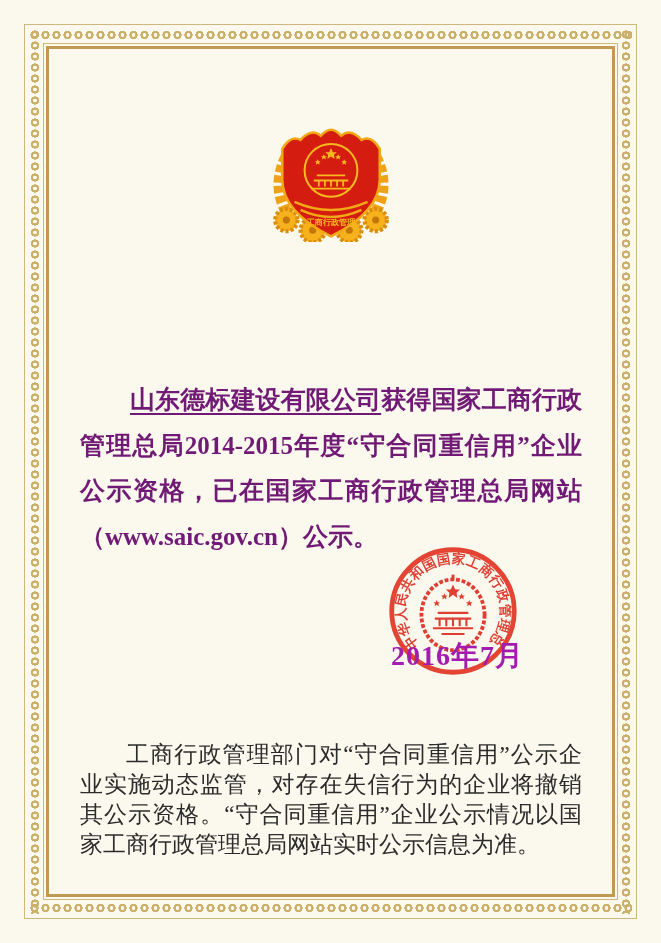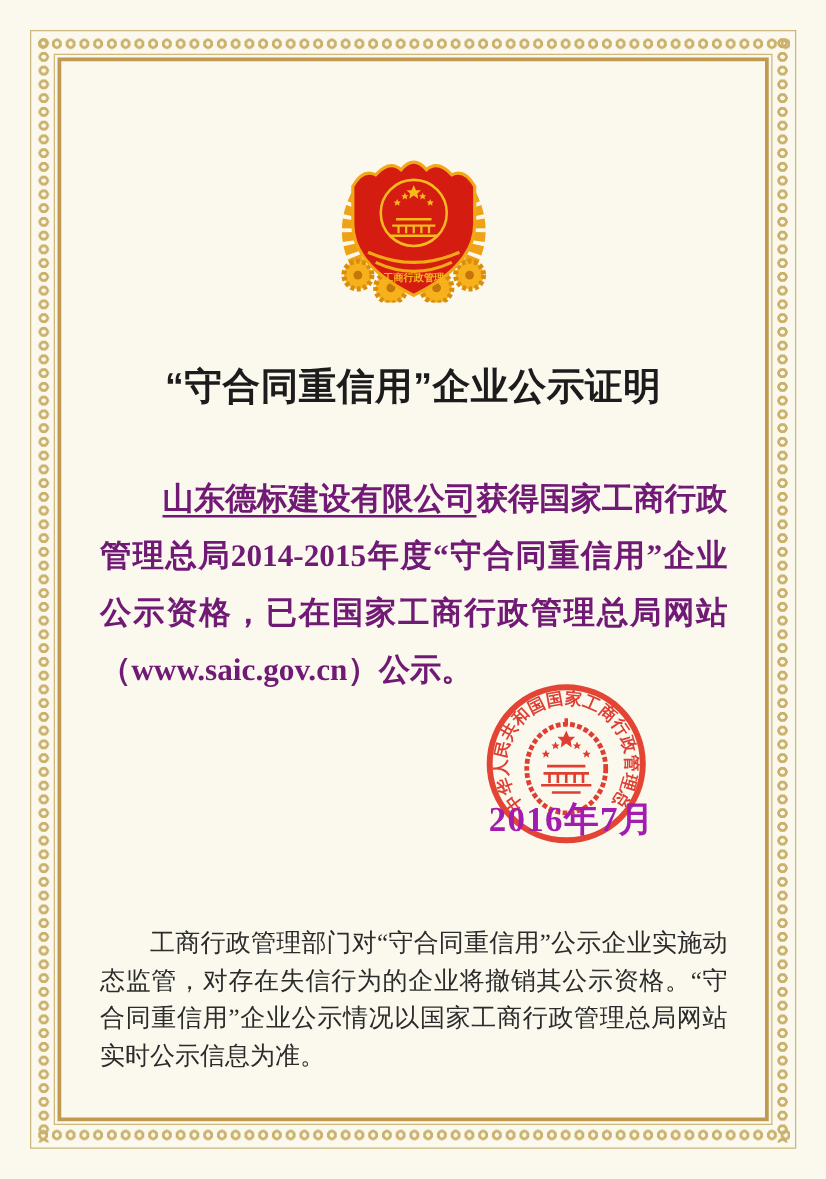--- a/index.html
+++ b/index.html
@@ -59,21 +59,21 @@
   .date {
     position: absolute; left: 391px; top: 637px; z-index: 3;
     font-size: 28px; font-weight: 700; color: #a21caf;
     letter-spacing: 1px;
   }
 
   
   .footer-text {
     position: absolute; top: 740px; left: 80px; width: 502px;
     margin: 0;
-    font-size: 20px; line-height: 30px; font-weight: 400;
+    font-size: 23px; line-height: 30px; font-weight: 400;
     color: #2b2b2b;
     text-align: justify; text-indent: 2em;
   }
 </style>
 </head>
 <body>
 
 <svg width="0" height="0" style="position:absolute" aria-hidden="true">
   <defs>
     <polygon id="st" points="0,-6 1.8,-1.9 5.7,-1.9 2.9,0.75 3.5,4.9 0,2.35 -3.5,4.9 -2.9,0.75 -5.7,-1.9 -1.8,-1.9"></polygon>
@@ -123,21 +123,20 @@
         </g>
         <path d="M50,52 h28 M47,57 h34 M52,57 v6 M58,57 v6 M64,57 v6 M70,57 v6 M76,57 v6 M45,65 h38" stroke-width="1.8"></path>
       </g>
 
       <path d="M28,78 Q64,94 100,78 M34,86 Q64,100 94,86" stroke="#f3a816" stroke-width="2.5" fill="none"></path>
 
       <text x="64" y="101" text-anchor="middle" font-size="8" font-weight="bold" fill="#f8b91f">工商行政管理</text>
     </svg>
   </div>
 
-  <h1 class="title">“守合同重信用”企业公示证明</h1>
 
   <p class="body-text"><span class="company">山东德标建设有限公司</span><span>获得国家工商行政管理总局2014-2015年度“守合同重信用”企业公示资格，已在国家工商行政管理总局网站（www.saic.gov.cn）公示。</span></p>
 
   <div class="seal">
     <svg viewBox="0 0 140 140" width="134" height="134">
       <circle cx="70" cy="70" r="64" fill="none" stroke="#e23b2b" stroke-width="5"></circle>
       <text font-size="14" font-weight="bold" fill="#dd3629" letter-spacing="0.5">
         <textPath href="#sealArc" startOffset="0">中华人民共和国国家工商行政管理总局</textPath>
       </text>
       <g stroke="#de3629" fill="none">

